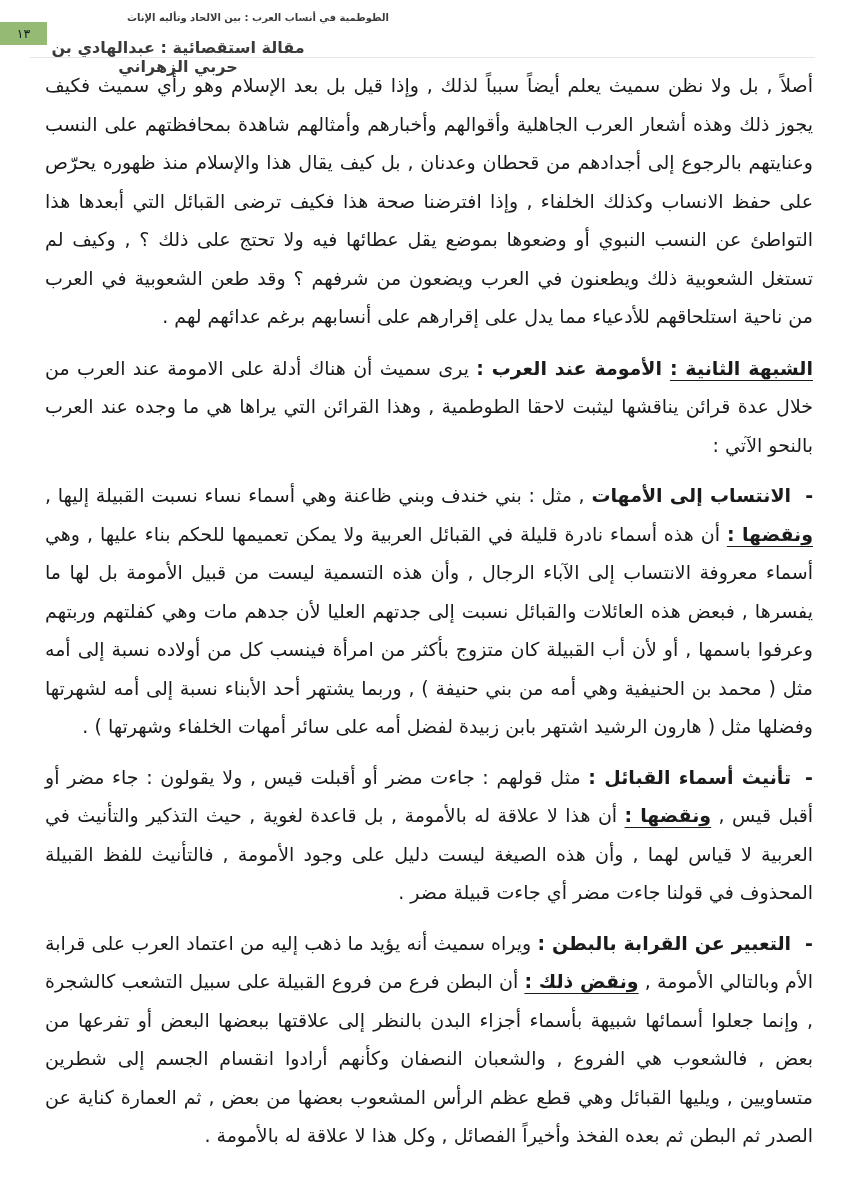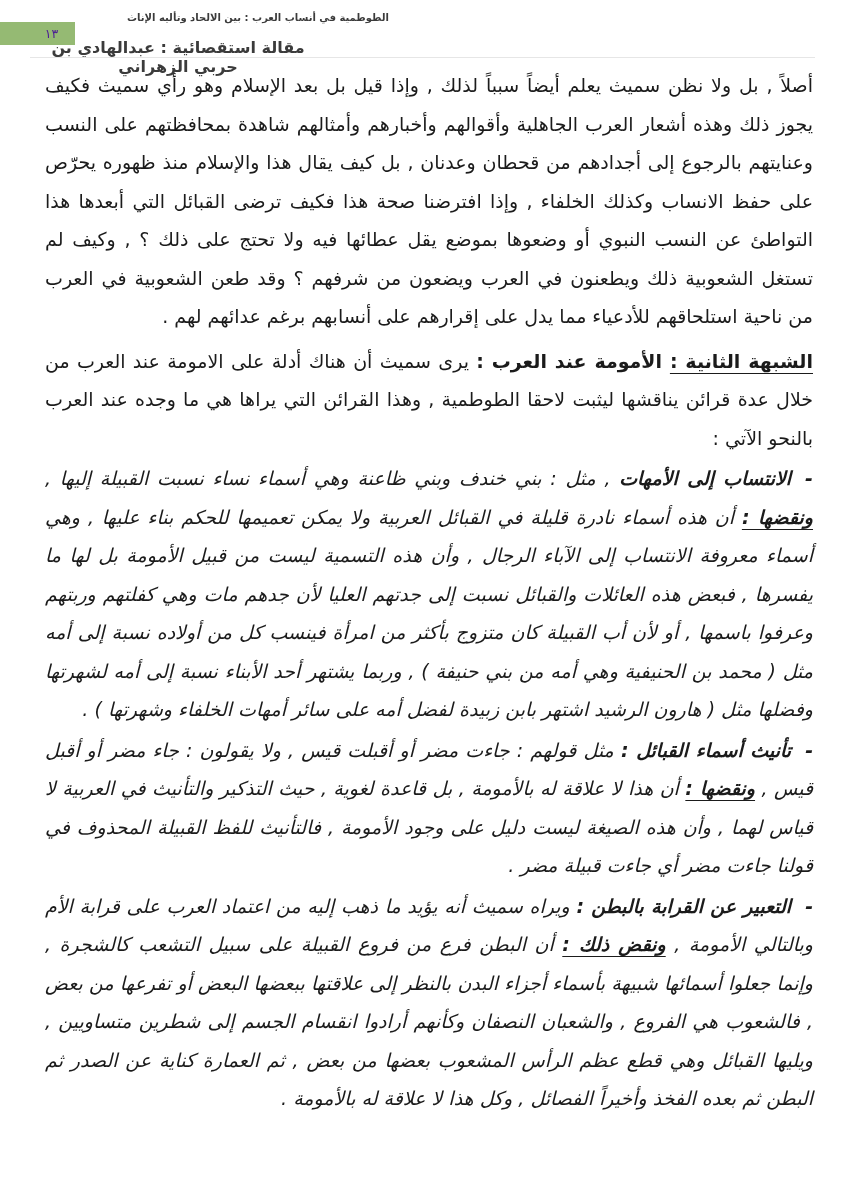--- a/index.html
+++ b/index.html
@@ -11,27 +11,26 @@
     overflow: hidden;
     font-family: "DejaVu Sans", sans-serif;
   }
   .page-number-box {
     position: absolute;
     left: 0;
     top: 22px;
     width: 47px;
     height: 23px;
     background: #95ba73;
-    color: #4c1d95;
+    color: #0f172a;
     display: flex;
     align-items: center;
     justify-content: center;
     font-size: 12.5px;
     direction: rtl;
-    padding-left: 28px;
   }
   .doc-title {
     position: absolute;
     top: 12px;
     left: 88px;
     width: 340px;
     text-align: center;
     direction: rtl;
     font-size: 10px;
     font-weight: bold;
@@ -61,24 +60,24 @@
     left: 45px;
     right: 32px;
     direction: rtl;
     color: #1b1b1b;
     font-size: 19px;
     line-height: 38.5px;
   }
   .block {
     text-align: justify;
     text-align-last: right;
-    margin-top: 6px;
+    margin-top: 13px;
   }
   .block:first-child { margin-top: 4px; }
-  .block.list-item { margin-top: 2px; font-style: italic; }
+  .block.list-item { margin-top: 12px; }
   .run.normal { font-weight: normal; }
   .run.bold { font-weight: bold; }
   .run.bold-underline {
     font-weight: bold;
     text-decoration: underline;
     text-underline-offset: 5px;
   }
   .dash {
     font-weight: bold;
     margin-left: 14px; 

